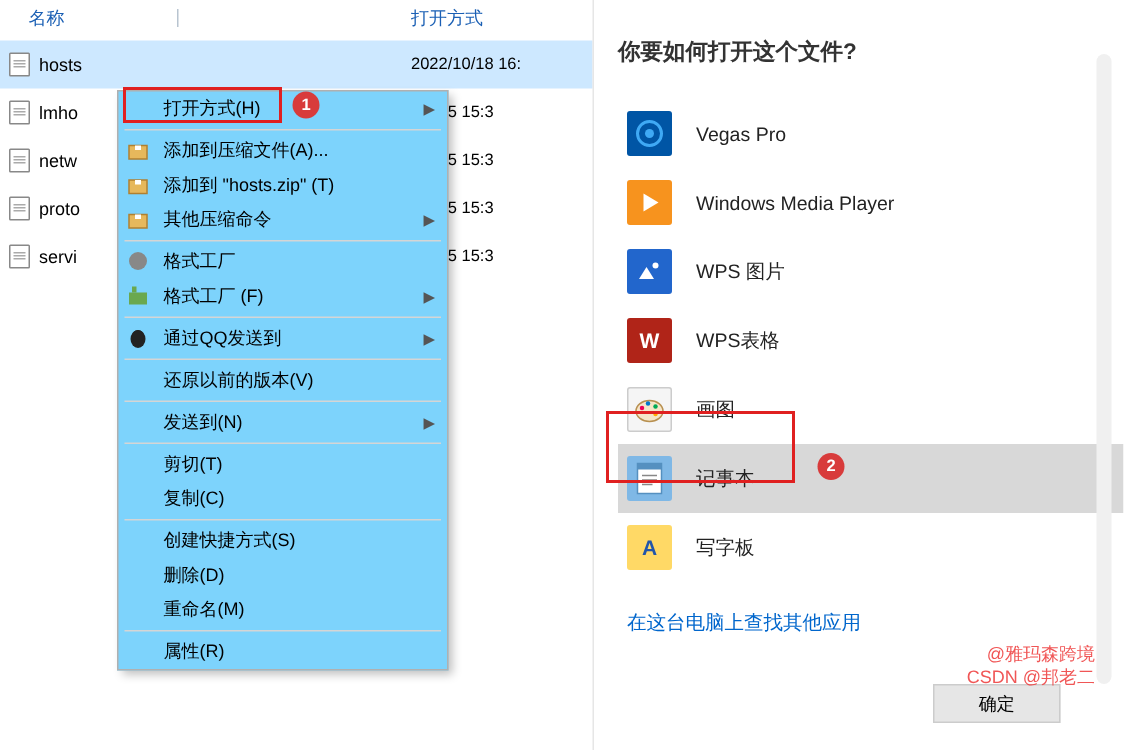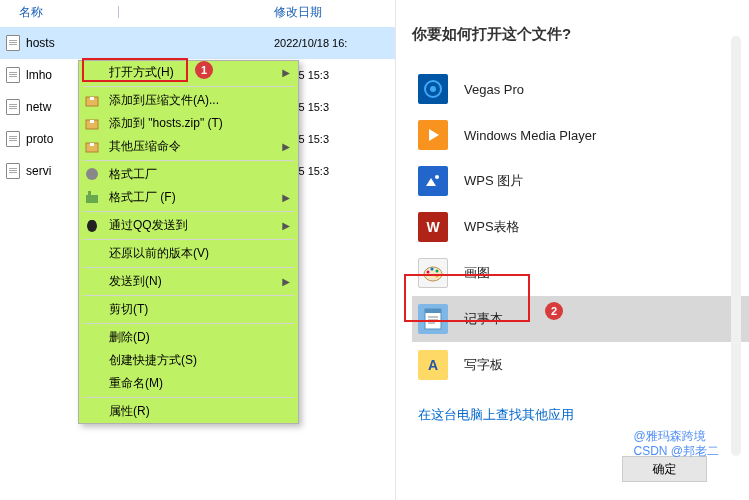--- a/index.html
+++ b/index.html
@@ -12,21 +12,21 @@
 .header-sep { width: 1px; height: 12px; background: #b8c4d0; position: absolute; top: 6px; }
 
 .files { position: relative; }
 .file-row { display: flex; align-items: center; height: 32px; padding-left: 6px; }
 .file-row.selected { background: #cde8ff; }
 .file-icon { width: 14px; height: 16px; border: 1px solid #888; background: #fff; position: relative; border-radius: 1px; }
 .file-icon::after { content: ""; position: absolute; top: 4px; left: 2px; width: 8px; height: 1px; background: #aaa; box-shadow: 0 2px 0 #aaa, 0 4px 0 #aaa; }
 .file-name { margin-left: 6px; flex: 0 0 60px; }
 .file-date { position: absolute; left: 274px; font-size: 11px; }
 
-.context-menu { position: absolute; top: 60px; left: 78px; width: 221px; background: #bef264; border: 1px solid #b0b0b0; box-shadow: 3px 3px 6px rgba(0,0,0,0.25); }
+.context-menu { position: absolute; top: 60px; left: 78px; width: 221px; background: #7dd3fc; border: 1px solid #b0b0b0; box-shadow: 3px 3px 6px rgba(0,0,0,0.25); }
 .cm-row { display: flex; align-items: center; height: 23px; padding-left: 30px; position: relative; }
 .cm-row .cm-icon { position: absolute; left: 5px; top: 3px; width: 16px; height: 16px; display: flex; align-items: center; justify-content: center; }
 .cm-row .cm-arrow { position: absolute; right: 8px; color: #555; font-size: 10px; }
 .cm-sep { height: 1px; background: #d5d5d5; margin: 2px 4px; }
 
 .highlight-red { border: 2px solid #e02020; }
 .hl-open { position: absolute; top: 58px; left: 82px; width: 106px; height: 24px; pointer-events: none; }
 
 .badge { width: 18px; height: 18px; border-radius: 50%; background: #d83b3b; color: #fff; display: flex; align-items: center; justify-content: center; font-size: 11px; font-weight: bold; }
 .badge1 { position: absolute; top: 61px; left: 195px; }
@@ -39,41 +39,41 @@
 .app-list { }
 .app-row { display: flex; align-items: center; height: 46px; padding-left: 6px; position: relative; }
 .app-row.selected { background: #d8d8d8; }
 .app-icon { width: 30px; height: 30px; border-radius: 2px; display: flex; align-items: center; justify-content: center; font-size: 14px; font-weight: bold; color: #fff; }
 .app-label { margin-left: 16px; font-size: 13px; color: #222; }
 .hl-notepad { position: absolute; top: 274px; left: 404px; width: 126px; height: 48px; pointer-events: none; }
 .more-apps { color: #0066cc; font-size: 13px; margin-top: 18px; padding-left: 6px; cursor: pointer; }
 .ok-btn { position: absolute; right: 42px; bottom: 18px; width: 85px; height: 26px; background: #e6e6e6; border: 1px solid #ccc; text-align: center; line-height: 24px; font-size: 12px; }
 .scrollbar-v { position: absolute; right: 8px; top: 36px; width: 10px; height: 420px; background: #f0f0f0; border-radius: 5px; }
 
-.watermark { position: absolute; right: 30px; bottom: 40px; color: #3b82f6; font-size: 12px; opacity: .9; line-height: 1.3; }
+.watermark { position: absolute; right: 19px; bottom: 40px; color: #ef4444; font-size: 12px; opacity: .9; text-align: right; line-height: 1.3; }
 
 
 .ic-vegas { background: #0055a5; }
 .ic-wmp { background: #f7931e; }
 .ic-wpspic { background: #2266cc; }
 .ic-wpssheet { background: #b02418; }
 .ic-paint { background: #f5f5f5; border: 1px solid #ccc; }
 .ic-notepad { background: #7fb8e6; }
 .ic-wordpad { background: #ffd966; color: #2255aa; }
 
 svg { display: block; }
 </style>
 </head>
 <body>
 
 <div class="explorer">
   <div class="explorer-header">
     <span class="col-name">名称</span>
     <span class="header-sep" style="left:118px"></span>
-    <span class="col-date">修改日期</span>
+    <span class="col-date">打开方式</span>
   </div>
   <div class="files">
     <div class="file-row selected">
       <span class="file-icon"></span>
       <span class="file-name">hosts</span>
       <span class="file-date">2022/10/18 16:</span>
     </div>
     <div class="file-row">
       <span class="file-icon"></span>
       <span class="file-name">lmho</span>
@@ -167,26 +167,29 @@
   </div>
   <div class="cm-sep"></div>
   <div class="cm-row">
     <span>发送到(N)</span>
     <span class="cm-arrow">▶</span>
   </div>
   <div class="cm-sep"></div>
   <div class="cm-row">
     <span>剪切(T)</span>
   </div>
-  <div class="cm-sep"></div>
+  <div class="cm-row">
+    <span>复制(C)</span>
+  </div>
+  <div class="cm-sep"></div>
+  <div class="cm-row">
+    <span>创建快捷方式(S)</span>
+  </div>
   <div class="cm-row">
     <span>删除(D)</span>
-  </div>
-  <div class="cm-row">
-    <span>创建快捷方式(S)</span>
   </div>
   <div class="cm-row">
     <span>重命名(M)</span>
   </div>
   <div class="cm-sep"></div>
   <div class="cm-row">
     <span>属性(R)</span>
   </div>
 </div>
 

